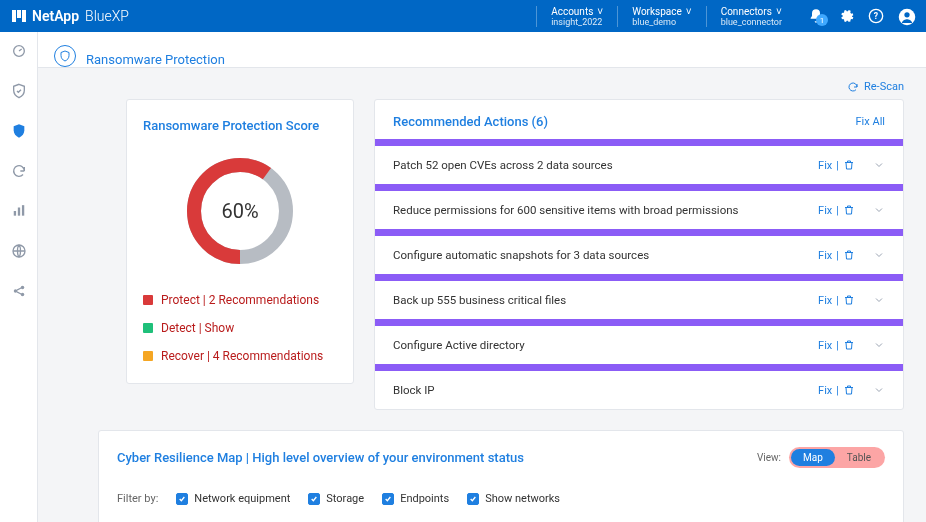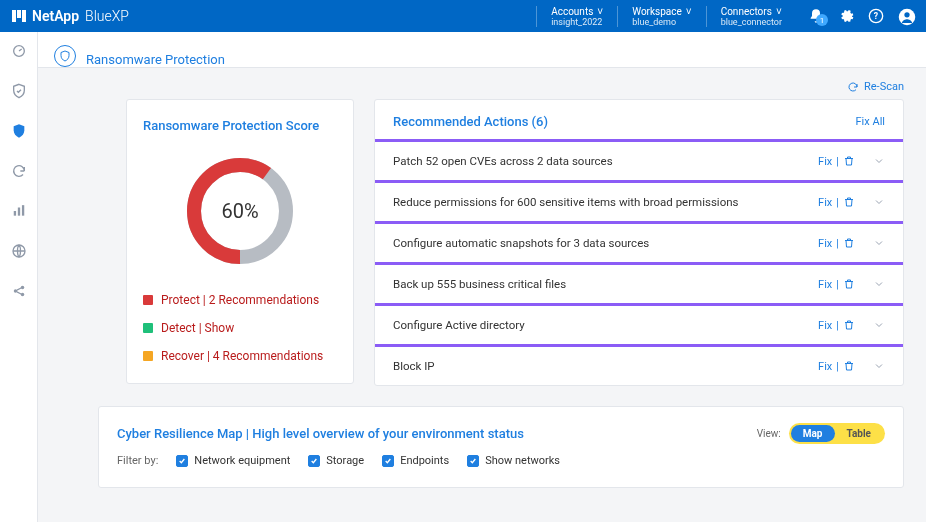--- a/index.html
+++ b/index.html
@@ -38,32 +38,32 @@
   .legend .row { display:flex; align-items:center; gap: 8px; }
   .sq { width:10px; height:10px; border-radius:1px; }
   .sq.red { background:#d93a3a; }
   .sq.green { background:#1fc07a; }
   .sq.orange { background:#f5a623; }
 
   .actions-card { flex:1; }
   .ac-head { display:flex; justify-content:space-between; align-items:center; padding: 14px 18px 10px; }
   .ac-head h3 { color:#1f7fe0; font-size: 13px; font-weight: 500; }
   .fixall { color:#1f7fe0; font-size: 11px; cursor:pointer; }
-  .ac-row { border-top:3px solid #8b5cf6; padding: 12px 18px; display:flex; align-items:center; font-size: 11.5px; color:#333; }
+  .ac-row { border-top:7px solid #8b5cf6; padding: 12px 18px; display:flex; align-items:center; font-size: 11.5px; color:#333; }
   .ac-row .atxt { flex:1; }
   .ac-row .fixlink { color:#1f7fe0; font-size: 11px; cursor:pointer; }
   .ac-row .sep { color:#1f7fe0; margin:0 4px; font-size:11px; }
   .ac-row .trash { color:#1f7fe0; cursor:pointer; display:inline-flex; }
   .ac-row .chev { margin-left: 18px; color:#9aa3b2; cursor:pointer; }
 
   .map-card { margin-top: 20px; padding: 16px 18px 20px; }
-  .map-head { display:flex; align-items:center; justify-content:space-between; margin-bottom: 10px; }
+  .map-head { display:flex; align-items:center; justify-content:space-between; margin-bottom: 24px; }
   .map-head h3 { color:#1f7fe0; font-size: 13px; font-weight: 500; }
   .view-toggle { display:flex; align-items:center; gap:8px; font-size:10px; color:#666; }
-  .seg { display:flex; background:#fde047; border-radius: 12px; padding:2px;font-weight:bold; }
+  .seg { display:flex; background:#fca5a5; border-radius: 12px; padding:2px; }
   .seg .btn { padding: 3px 12px; border-radius: 10px; font-size: 10px; cursor:pointer; color:#555; }
   .seg .btn.active { background:#1f7fe0; color:#fff; }
   .filters { display:flex; align-items:center; gap: 18px; font-size: 11px; color:#333; }
   .filters .flabel { color:#666; }
   .filters label { display:flex; align-items:center; gap:6px; cursor:pointer; }
   .cb { width:12px; height:12px; border:1px solid #1f7fe0; background:#1f7fe0; border-radius:2px; display:inline-flex; align-items:center; justify-content:center; }
 
   svg { display:block; }
 </style>
 </head>

